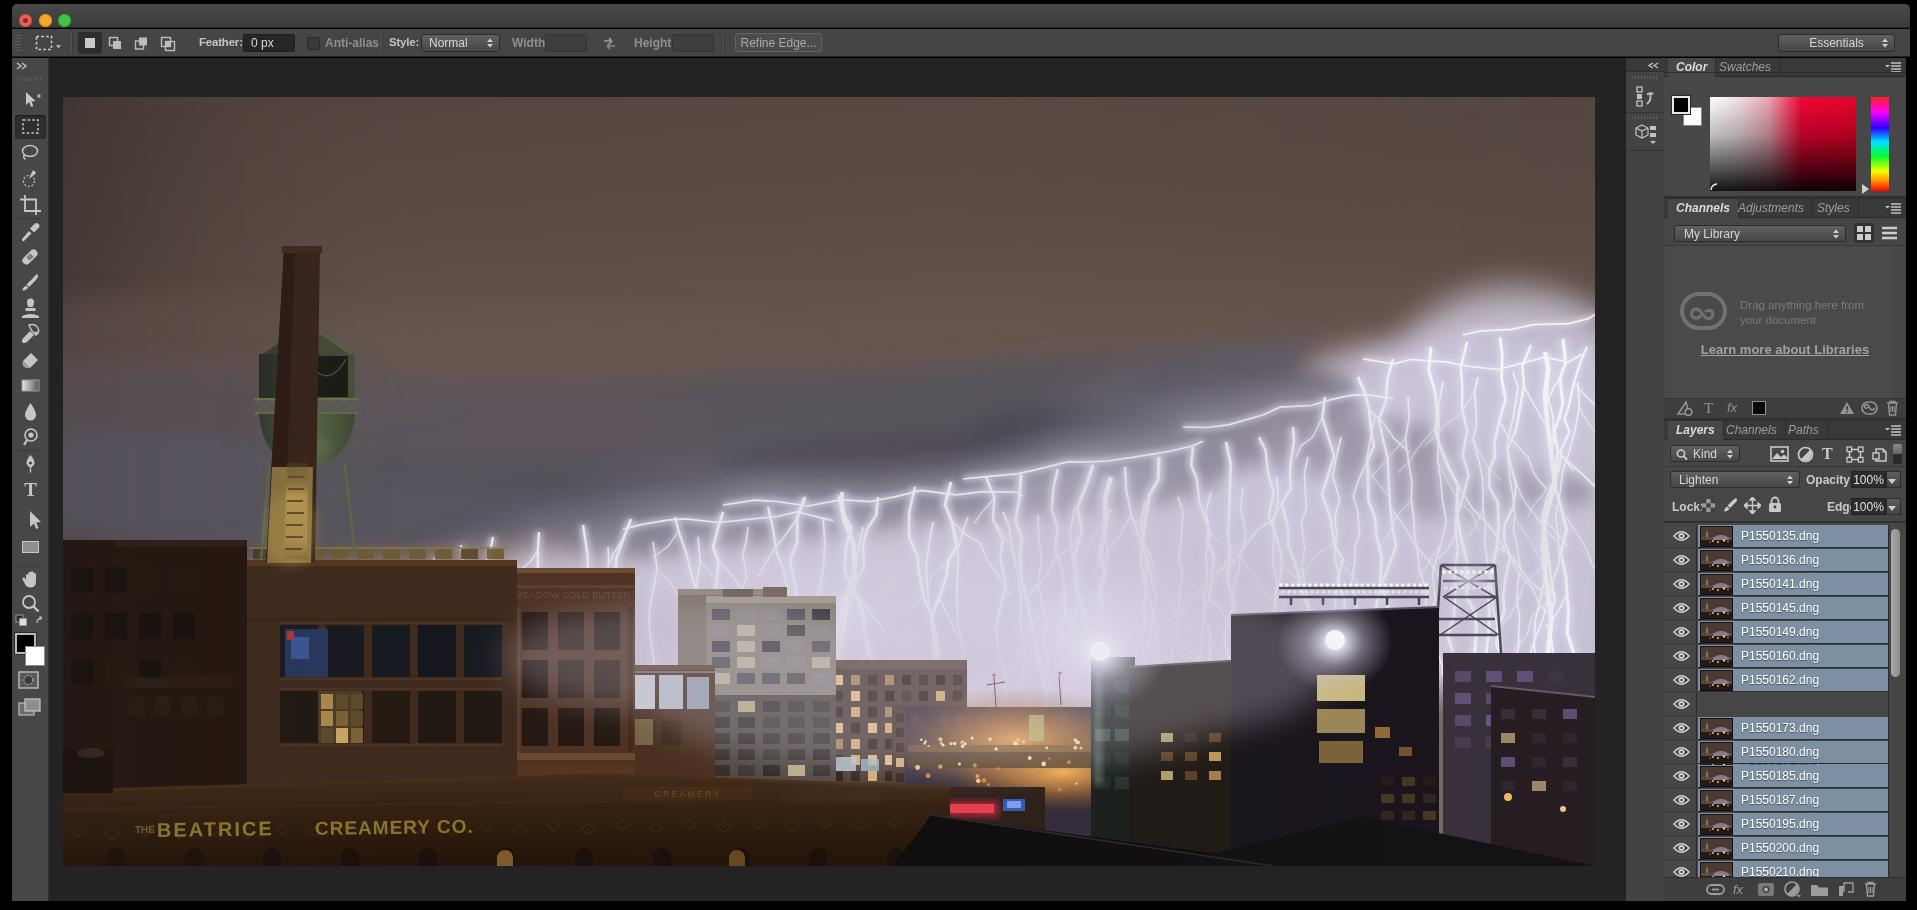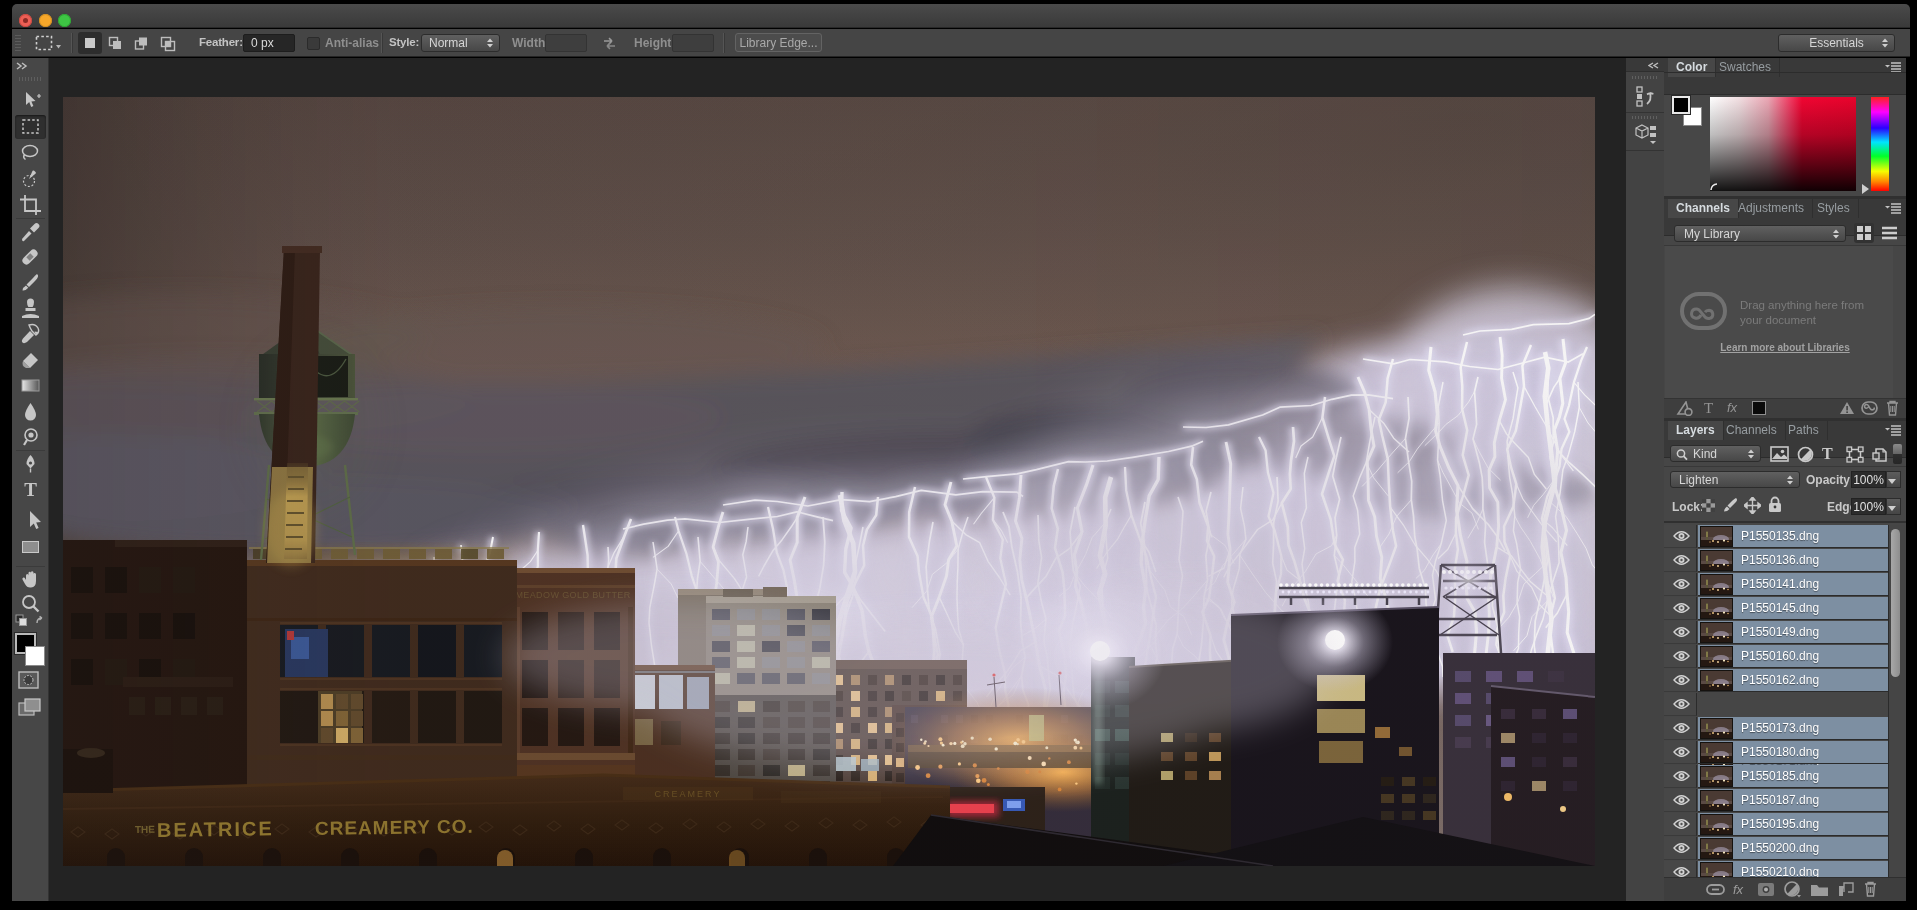--- a/index.html
+++ b/index.html
@@ -17,21 +17,21 @@
 .obtn{position:absolute;top:4px;height:19px;background:#4c4c4c;border:1px solid #636363;border-radius:3px;color:#a9a9a9;font-size:12px;text-align:center;}
 #toolbar{left:12px;top:58px;width:37px;height:843px;background:#474747;border-right:1px solid #333;}
 .tool{position:absolute;left:5px;width:27px;height:26px;}
 #docarea{left:49px;top:58px;width:1577px;height:843px;background:#232323;}
 #tabbar{position:absolute;left:0;top:0;width:100%;height:26px;background:#2a2a2a;}
 #tab{position:absolute;left:2px;top:1px;width:233px;height:25px;background:#3d3d3d;color:#d2d2d2;font-size:12px;font-weight:bold;line-height:24px;}
 #statusbar{position:absolute;left:0;top:826px;width:100%;height:17px;background:#3b3b3b;border-top:1px solid #262626;color:#d2d2d2;font-size:12px;}
 #docbox{position:absolute;left:62px;top:1px;width:182px;height:15px;background:#4f4f4f;text-align:center;line-height:15px;color:#d6d6d6;}
 #collstrip{left:1626px;top:58px;width:38px;height:843px;background:#434343;}
 #panels{left:1664px;top:58px;width:242px;height:843px;background:#454545;}
-.ptabs{position:absolute;left:0;width:100%;height:37px;background:#393939;border-bottom:1px solid #2c2c2c;}
+.ptabs{position:absolute;left:0;width:100%;height:19px;background:#393939;border-bottom:1px solid #2c2c2c;font-style:italic;}
 .ptab{position:absolute;top:0;height:19px;font-size:12px;line-height:19px;padding:0 8px;color:#979da1;border-right:1px solid #2f2f2f;}
 .ptab.act{background:#474747;color:#d6dbdf;font-weight:bold;}
 .pmenu{position:absolute;right:5px;width:16px;height:12px;}
 .seg{position:absolute;left:0;width:100%;}
 svg{display:block;}
 .lrow{position:absolute;left:34px;width:190px;height:23px;background:#7d8fa2;border-bottom:1px solid #2b2b2b;}
 .lrow .nm{position:absolute;left:43px;top:4px;font-size:12px;color:#fff;text-shadow:0 1px 1px rgba(0,0,0,.45);}
 .leye{position:absolute;left:0;width:33px;height:23px;border-bottom:1px solid #3a3a3a;border-right:1px solid #2b2b2b;background:#474747;}
 </style></head><body>
 <div id="titlebar" class="abs">
@@ -76,21 +76,21 @@
       </svg></div>
     <div class="olabel2" style="left:500px;">Width:</div>
     <div class="oinput2" style="left:533px;width:42px;"></div>
     <svg class="abs" style="left:589px;top:8px" width="17" height="13" viewBox="0 0 17 13">
       <path d="M3 4 L11 4 M11 4 L8 1.2 M11 4 L8 6.8" stroke="#999" stroke-width="1.6" fill="none"></path>
       <path d="M14 9 L6 9 M6 9 L9 6.2 M6 9 L9 11.8" stroke="#888" stroke-width="1.6" fill="none"></path>
     </svg>
     <div class="olabel2" style="left:622px;">Height:</div>
     <div class="oinput2" style="left:660px;width:42px;"></div>
     <div class="ovr" style="left:711px;"></div>
-    <div class="obtn" style="left:723px;width:87px;line-height:18px;">Library Edge...</div>
+    <div class="obtn" style="left:723px;width:87px;line-height:18px;">Refine Edge...</div>
     <div class="dd" style="left:1766px;top:5px;width:117px;height:18px;line-height:17px;text-align:center;">Essentials<svg class="ddarr" viewBox="0 0 8 10">
         <path d="M1 4 L4 0.5 L7 4 Z" fill="#cfcfcf"></path>
         <path d="M1 6 L4 9.5 L7 6 Z" fill="#cfcfcf"></path>
       </svg></div>
   </div>
 <div id="toolbar" class="abs">
     <svg class="abs" style="left:4px;top:4px" width="14" height="8" viewBox="0 0 14 8">
       <path d="M1 1 L5 4 L1 7 M6 1 L10 4 L6 7" stroke="#bdbdbd" stroke-width="1.5" fill="none"></path>
     </svg>
     <div class="abs" style="left:7px;top:19px;width:24px;height:4px;background:repeating-linear-gradient(90deg,#5e5e5e 0,#5e5e5e 1px,transparent 1px,transparent 3px);"></div>
@@ -1475,21 +1475,21 @@
       <svg class="abs" style="left:218px;top:27px" width="15" height="14" viewBox="0 0 15 14">
         <path d="M0 2 h15 M0 7 h15 M0 12 h15" stroke="#cdcdcd" stroke-width="2.6"></path>
       </svg>
       <div class="abs" style="left:0;top:46px;width:100%;height:1px;background:#383838;"></div>
       <div class="abs" style="left:1px;top:47px;width:228px;height:152px;background:#4a4a4a;"></div>
       <svg class="abs" style="left:16px;top:93px" width="47" height="38" viewBox="0 0 47 38">
         <rect x="2" y="2" width="43" height="34" rx="17" fill="none" stroke="#717171" stroke-width="4"></rect>
         <path d="M21 23 q-2 4 -6 3 q-4 -1 -3.4 -5 q.6 -4 4.6 -4 q3 0 4.6 3 l3.4 4 q2 3 5.4 2.4 q3.6 -.8 3.2 -4.6 q-.4 -3.4 -3.8 -3.6 q-2.6 0 -4 2" fill="none" stroke="#717171" stroke-width="3"></path>
       </svg>
       <div class="abs" style="left:76px;top:99px;font-size:11.5px;color:#7b7b7b;line-height:15px;">Drag anything here from<br>your document</div>
-      <div class="abs" style="left:0;top:143px;width:100%;text-align:center;font-size:10px;font-weight:bold;color:#a2a2a2;text-decoration:underline;">Learn more about Libraries</div>
+      <div class="abs" style="left:0;top:143px;width:100%;text-align:center;font-size:13px;font-weight:bold;color:#a2a2a2;text-decoration:underline;">Learn more about Libraries</div>
       <div class="abs" style="left:0;top:199px;width:100%;height:20px;background:#3e3e3e;border-top:1px solid #333;"></div>
       <svg class="abs" style="left:12px;top:202px" width="18" height="15" viewBox="0 0 18 15">
         <path d="M2 13 L10 1 L13 13 Z" fill="none" stroke="#949494" stroke-width="1.6"></path>
         <circle cx="12.5" cy="11" r="3.4" fill="#3e3e3e" stroke="#949494" stroke-width="1.6"></circle>
       </svg>
       <div class="abs" style="left:40px;top:201px;font-family:'Liberation Serif',serif;font-size:15px;color:#949494;">T</div>
       <div class="abs" style="left:63px;top:201px;font-size:13px;font-style:italic;color:#949494;">fx</div>
       <div class="abs" style="left:88px;top:202px;width:14px;height:14px;background:#0a0a0a;border:1px solid #8f8f8f;"></div>
       <svg class="abs" style="left:175px;top:202px" width="16" height="14" viewBox="0 0 16 14">
         <path d="M8 1 L15 13 L1 13 Z" fill="#949494"></path>
@@ -1509,21 +1509,21 @@
     <div class="seg" style="top:363px;height:480px;background:#464646;">
       <div class="ptabs" style="top:0;">
         <div class="ptab act" style="left:4px;">Layers</div>
         <div class="ptab" style="left:54px;">Channels</div>
         <div class="ptab" style="left:116px;">Paths</div>
         <svg class="pmenu" style="top:4px" width="16" height="12" viewBox="0 0 16 12">
           <path d="M0 3 L5 3 L2.5 5.5 Z" fill="#c2c2c2"></path>
           <path d="M6 1 h10 M6 4 h10 M6 7 h10 M6 10 h10" stroke="#c2c2c2" stroke-width="1.5"></path>
         </svg>
       </div>
-      <div class="dd" style="left:6px;top:24px;width:91px;height:17px;line-height:16px;padding-left:22px;">Kind<svg class="ddarr" viewBox="0 0 8 10">
+      <div class="dd" style="left:6px;top:24px;width:70px;height:17px;line-height:16px;padding-left:22px;">Kind<svg class="ddarr" viewBox="0 0 8 10">
           <path d="M1 4 L4 0.5 L7 4 Z" fill="#cfcfcf"></path>
           <path d="M1 6 L4 9.5 L7 6 Z" fill="#cfcfcf"></path>
         </svg><svg style="position:absolute;left:4px;top:2px" width="14" height="13" viewBox="0 0 14 13">
           <circle cx="6" cy="5.5" r="3.6" fill="none" stroke="#d0d0d0" stroke-width="1.5"></circle>
           <path d="M8.6 8.2 L12 11.6" stroke="#d0d0d0" stroke-width="1.8"></path>
         </svg></div>
       <svg class="abs" style="left:106px;top:25px" width="19" height="16" viewBox="0 0 19 16">
         <rect x="1" y="1" width="17" height="14" fill="none" stroke="#c9c9c9" stroke-width="1.6"></rect>
         <circle cx="12.5" cy="5.5" r="1.8" fill="#c9c9c9"></circle>
         <path d="M2 13 L7 7 L11 11 L14 8.5 L17 11 L17 13 Z" fill="#c9c9c9"></path>

